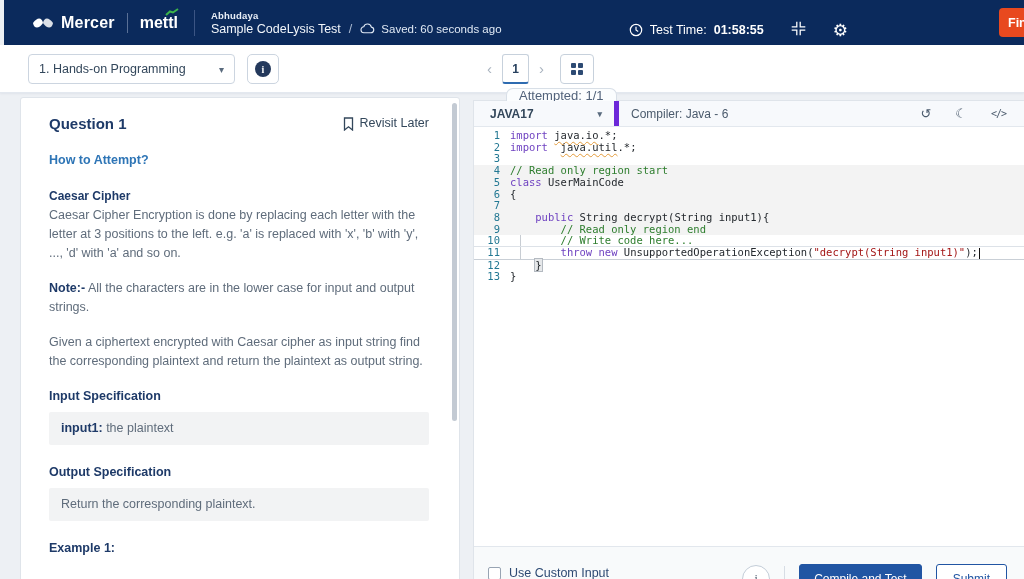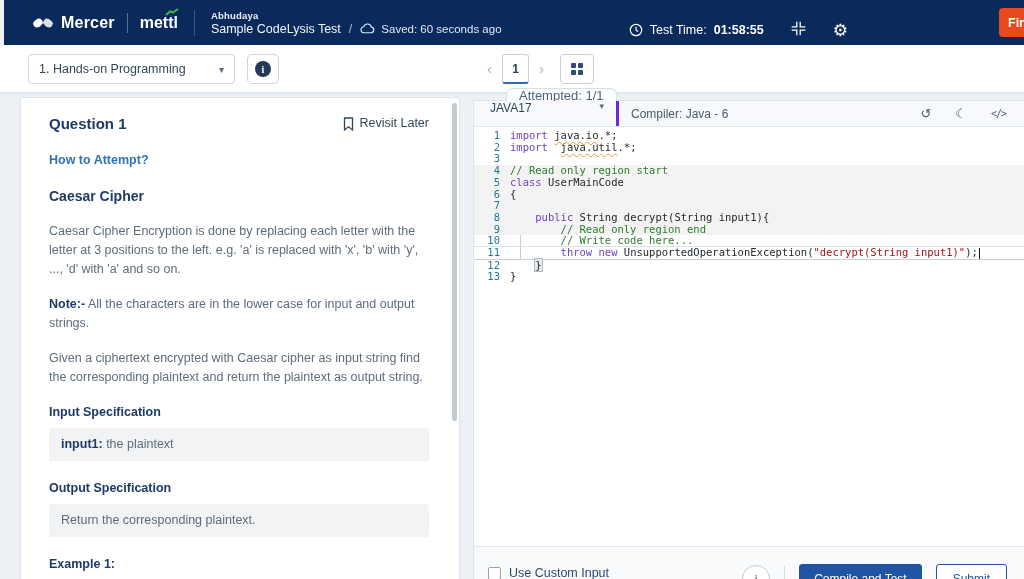--- a/index.html
+++ b/index.html
@@ -40,32 +40,32 @@
   .grid-ic span { background:#2d4a73; border-radius:1px; }
 
   
   .qcard { position:absolute; left:20px; top:97px; width:440px; height:500px; background:#fff; border:1px solid #dfe4ea; border-radius:3px; }
   .qscroll { position:absolute; right:2px; top:5px; width:5px; height:318px; background:#c3cad3; border-radius:3px; cursor:pointer; }
   .qinner { padding:16px 30px 10px 28px; color:#5f6c7b; font-size:12.5px; line-height:19px; }
   .qtop { display:flex; align-items:center; justify-content:space-between; margin-bottom:18px; }
   .qtitle { font-size:15px; font-weight:bold; color:#1e3a68; }
   .revisit { display:flex; align-items:center; gap:6px; font-size:12.5px; color:#33475b; cursor:pointer; }
   .howto { color:#2e75b6; font-weight:bold; font-size:12.5px; margin-bottom:17px; cursor:pointer; }
-  .qhead { color:#1e3a68; font-weight:bold; font-size:14px; margin-bottom:16px; }
+  .qhead { color:#1e3a68; font-weight:bold; font-size:12px; }
   .qpara { margin-bottom:16px; }
   .qnote b { color:#1e3a68; }
   .spec-head { color:#1e3a68; font-weight:bold; font-size:12.5px; margin:4px 0 6px; }
   .graybox { background:#f2f3f4; border-radius:2px; padding:7px 12px; margin-bottom:18px; }
   .graybox b { color:#1e3a68; }
 
   
   .editor { position:absolute; left:473px; top:100px; width:551px; height:479px; background:#fff; border-left:1px solid #dfe4ea; border-top:1px solid #dfe4ea; }
   .attempt-tab { position:absolute; left:32px; top:-13px; height:13px; background:#fbfdfe; border:1px solid #d8dfe7; border-bottom:none; border-radius:7px 7px 0 0; font-size:13px; color:#51627a; display:flex; align-items:center; padding:0 12px; }
   .etoolbar { position:relative; height:26px; background:#f7f9fc; border-bottom:1px solid #e3e8ee; display:flex; align-items:center; }
-  .lang-select { width:145px; height:100%; display:flex; padding:0 12px 0 16px; border-right:3px solid #6d28d9; font-size:12px; color:#33475b; cursor:pointer; }
+  .lang-select { width:145px; height:100%; display:flex; align-items:center; padding:0 12px 0 16px; border-right:5px solid #6d28d9; font-size:12px; color:#33475b; cursor:pointer;font-weight:bold; }
   .lang-select .caret { margin-left:auto; color:#5a6b7e; font-size:9px; }
   .compiler-label { font-size:12px; color:#4a5a6c; margin-left:12px; }
   .etools { margin-left:auto; display:flex; align-items:center; gap:24px; margin-right:18px; color:#4a5a6c; }
   .etool { font-size:13px; cursor:pointer; line-height:1; }
   .etool.code-glyph { font-family:"DejaVu Sans Mono",monospace; font-size:10px; letter-spacing:-1px; }
 
   
   .code-area { position:relative; height:419px; background:#fff; overflow:hidden; padding-top:3px;
                font-family:"DejaVu Sans Mono","Liberation Mono",monospace; font-size:10.5px; line-height:11.7px; }
   .code-line { display:flex; white-space:pre; position:relative; }

